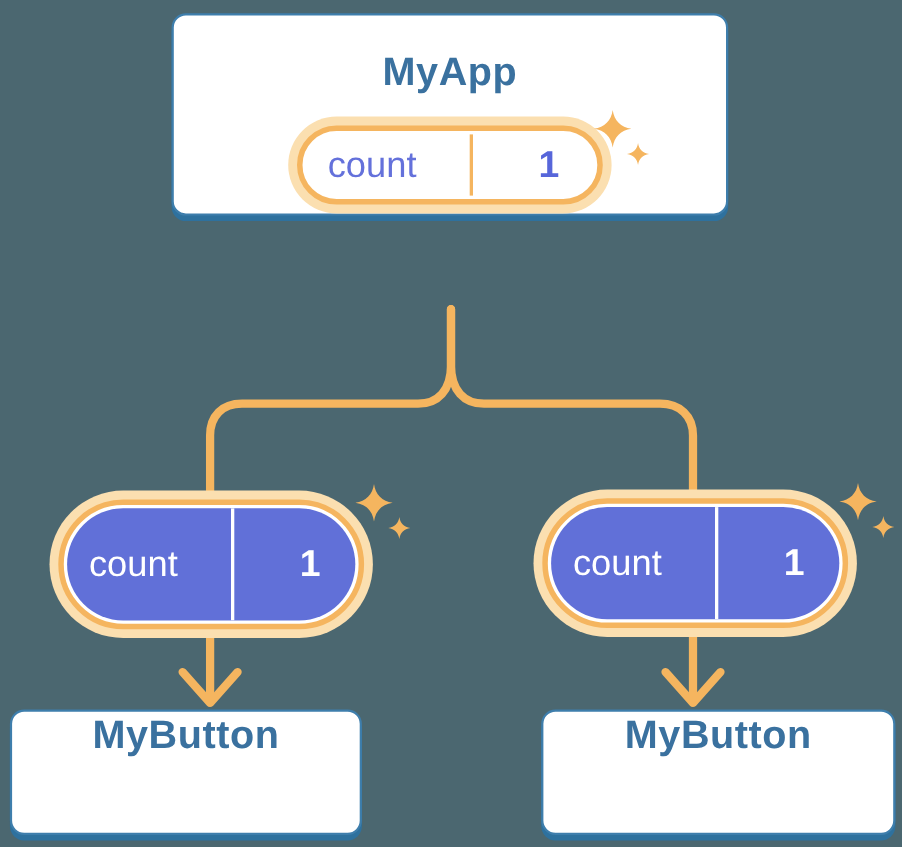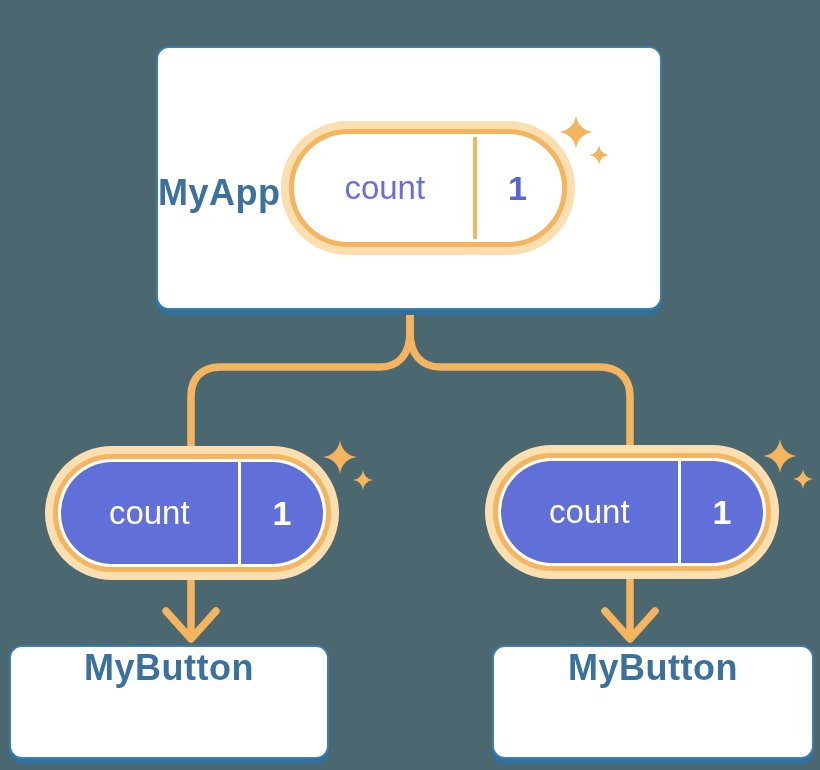--- a/index.html
+++ b/index.html
@@ -17,38 +17,38 @@
   .stage{position:relative;width:820px;height:770px;}
   .connectors{position:absolute;left:0;top:0;width:820px;height:770px;}
   .connectors path{fill:none;stroke:var(--orange);stroke-width:7.5;stroke-linecap:round;stroke-linejoin:round;}
 
   .card{
     position:absolute;background:var(--card-bg);
     border:2.5px solid var(--card-border);
     border-radius:13px;
     box-shadow:0 5px 0 var(--card-shadow);
   }
-  .top-card{left:156px;top:12px;width:506px;height:264px;display:flex;flex-direction:row;align-items:center;margin-top:34px;}
+  .top-card{left:156px;top:12px;width:506px;height:184px;display:flex;flex-direction:column;align-items:center;}
   .child-card{display:flex;align-items:flex-start;justify-content:center;}
   .child-card.left{left:9px;top:645px;width:320px;height:114px;}
   .child-card.right{left:492px;top:645px;width:322px;height:114px;}
   .card-title{font-size:36px;font-weight:600;color:var(--heading);letter-spacing:.5px;}
   .top-card .card-title{margin-top:30px;}
 
   .pill{
     position:relative;width:294px;height:134px;
     padding:8px;background:var(--orange-glow);border-radius:80px;
   }
   .pill.abs{position:absolute;}
   .top-card .pill{margin-top:20px;}
   .pill-ring{
     height:100%;border:5px solid var(--orange);border-radius:60px;
     padding:3px;background:var(--white);
   }
-  .pill-body{height:100%;border-radius:52px;overflow:hidden;display:flex;align-items:stretch;}
+  .pill-body{height:100%;border-radius:52px;overflow:hidden;display:flex;align-items:stretch;gap:28px;}
   .purple-pill .pill-body{background:var(--purple);}
   .light-pill  .pill-body{background:var(--white);}
   .pill-label{flex:1;display:flex;align-items:center;justify-content:center;font-size:33px;}
   .purple-pill .pill-label{color:var(--white);font-weight:500;}
   .light-pill  .pill-label{color:var(--purple-text);font-weight:400;}
   .pill-divider{width:3.5px;}
   .purple-pill .pill-divider{background:var(--white);}
   .light-pill  .pill-divider{background:var(--orange);}
   .pill-value{width:82px;display:flex;align-items:center;justify-content:center;font-size:34px;font-weight:700;}
   .purple-pill .pill-value{color:var(--white);}

